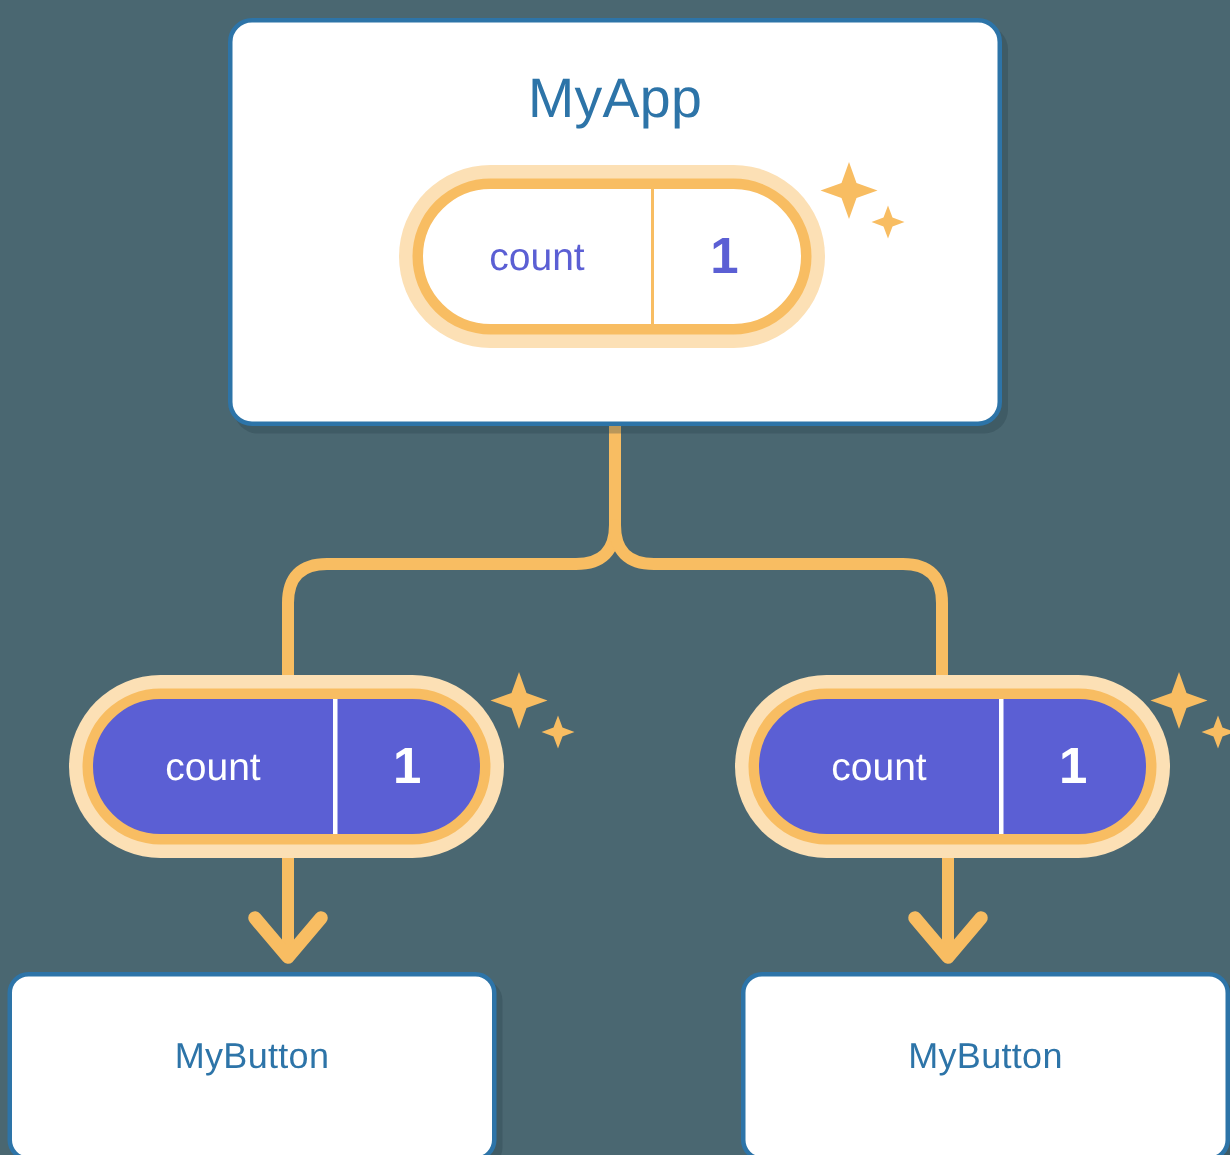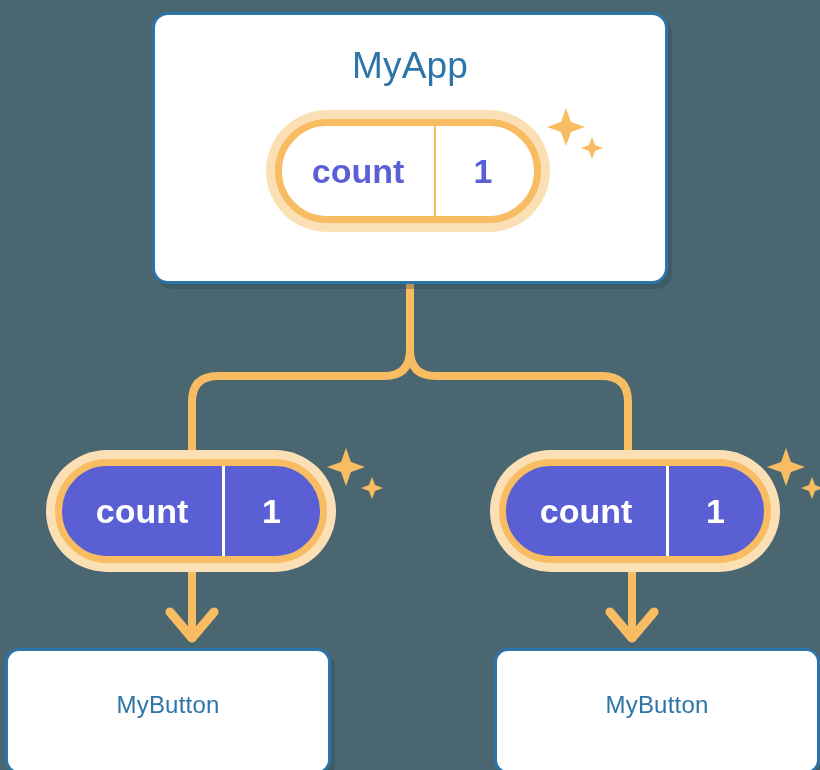--- a/index.html
+++ b/index.html
@@ -98,22 +98,22 @@
     overflow: hidden;
   }
   .pill-cell {
     display: flex;
     align-items: center;
     justify-content: center;
     box-sizing: border-box;
   }
   .pill-key {
     flex: 0 0 auto;
-    font-size: 34px;
-    font-weight: 700;
+    font-size: 26px;
+    font-weight: 400;
   }
   .pill-val {
     flex: 0 0 auto;
     font-size: 34px;
     font-weight: 700;
   }
 
   
   .pill-light .pill-inner { background: #ffffff; }
   .pill-light .pill-key,

